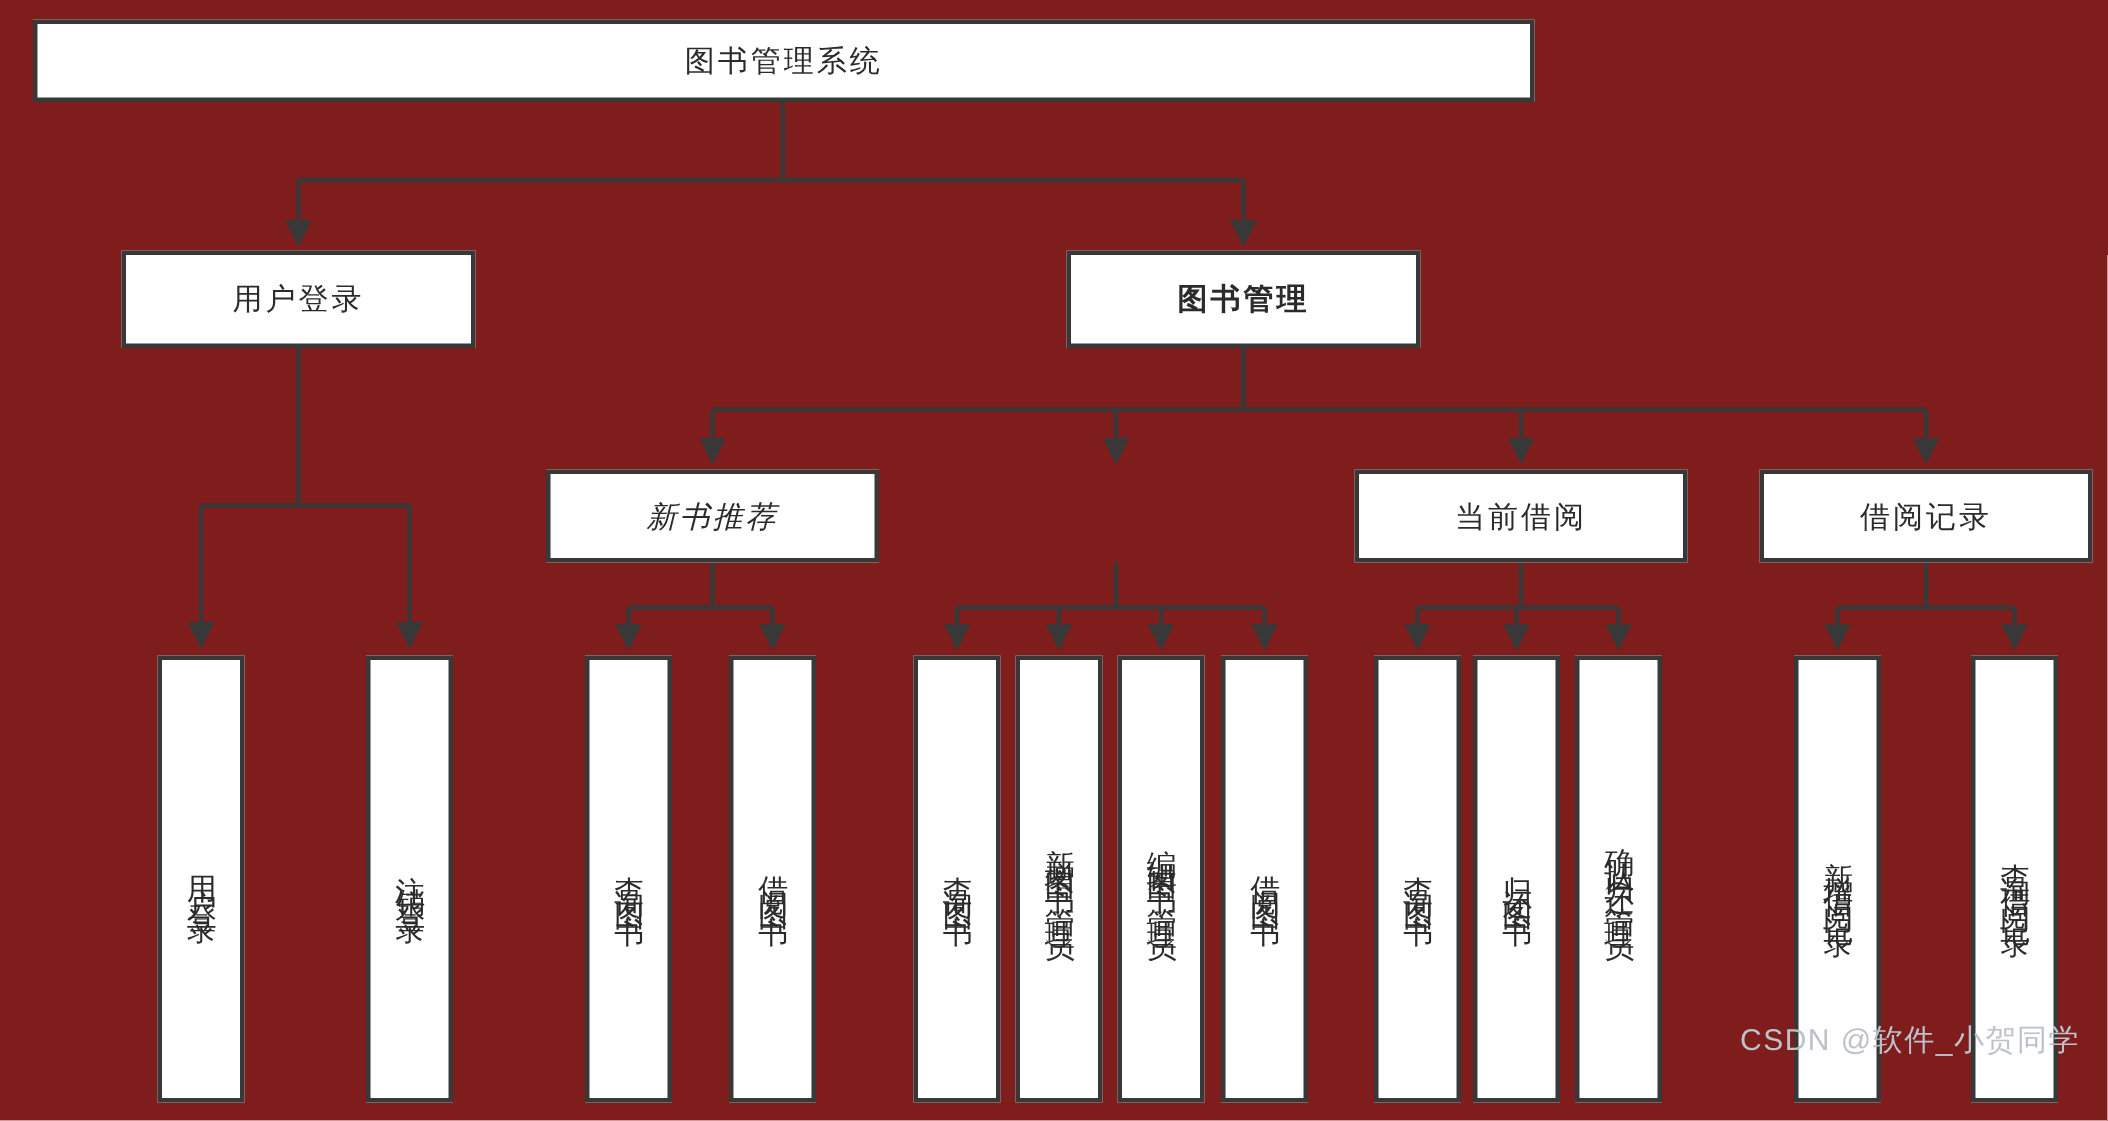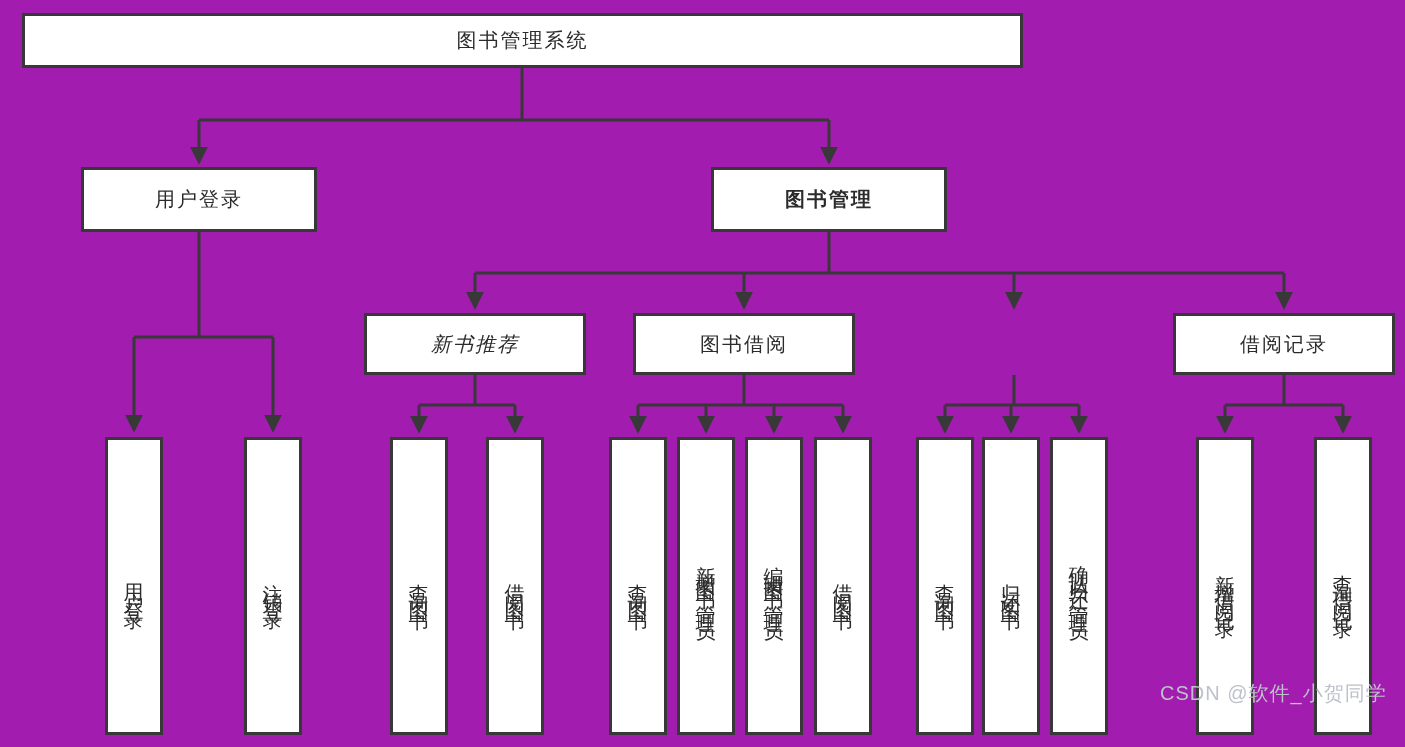--- a/index.html
+++ b/index.html
@@ -4,21 +4,21 @@
 <style>
   :root{
     --line:#383838;
     --text:#2b2b2b;
     --wm:#bdc1c9;
   }
   html,body{margin:0;padding:0;background:#fff;}
   .stage{
     position:relative;
     width:1405px;height:747px;
-    background:#a21caf;
+    background:#7f1d1d;
     font-family:"Liberation Sans","DejaVu Sans",sans-serif;
     overflow:hidden;
   }
   .connectors{position:absolute;left:0;top:0;width:1405px;height:747px;}
   .connectors path{stroke:var(--line);stroke-width:3;fill:none;}
   .hbox{
     position:absolute;
     box-sizing:border-box;
     border:3px solid var(--line);
     background:#fff;
@@ -100,21 +100,21 @@
     <path d="M1225,405 L1225,431" marker-end="url(#arrow)"></path>
     <path d="M1343,405 L1343,431" marker-end="url(#arrow)"></path>
   </svg>
 
   <div class="hbox" style="left:22px;top:13px;width:1001px;height:55px;">图书管理系统</div>
 
   <div class="hbox" style="left:81px;top:167px;width:236px;height:65px;">用户登录</div>
   <div class="hbox" style="left:711px;top:167px;width:236px;height:65px;font-weight:bold;">图书管理</div>
 
   <div class="hbox" style="left:364px;top:313px;width:222px;height:62px;font-style:italic;">新书推荐</div>
-  <div class="hbox" style="left:633px;top:313px;width:222px;height:62px;">图书借阅</div>
+  <div class="hbox" style="left:903px;top:313px;width:222px;height:62px;">当前借阅</div>
   <div class="hbox" style="left:1173px;top:313px;width:222px;height:62px;">借阅记录</div>
 
   <div class="vbox" style="left:105px;">用户登录</div>
   <div class="vbox" style="left:244px;">注销登录</div>
 
   <div class="vbox" style="left:390px;">查询图书</div>
   <div class="vbox" style="left:486px;">借阅图书</div>
 
   <div class="vbox" style="left:609px;">查询图书</div>
   <div class="vbox" style="left:677px;letter-spacing:8px;">新增图书（管理员）</div>

